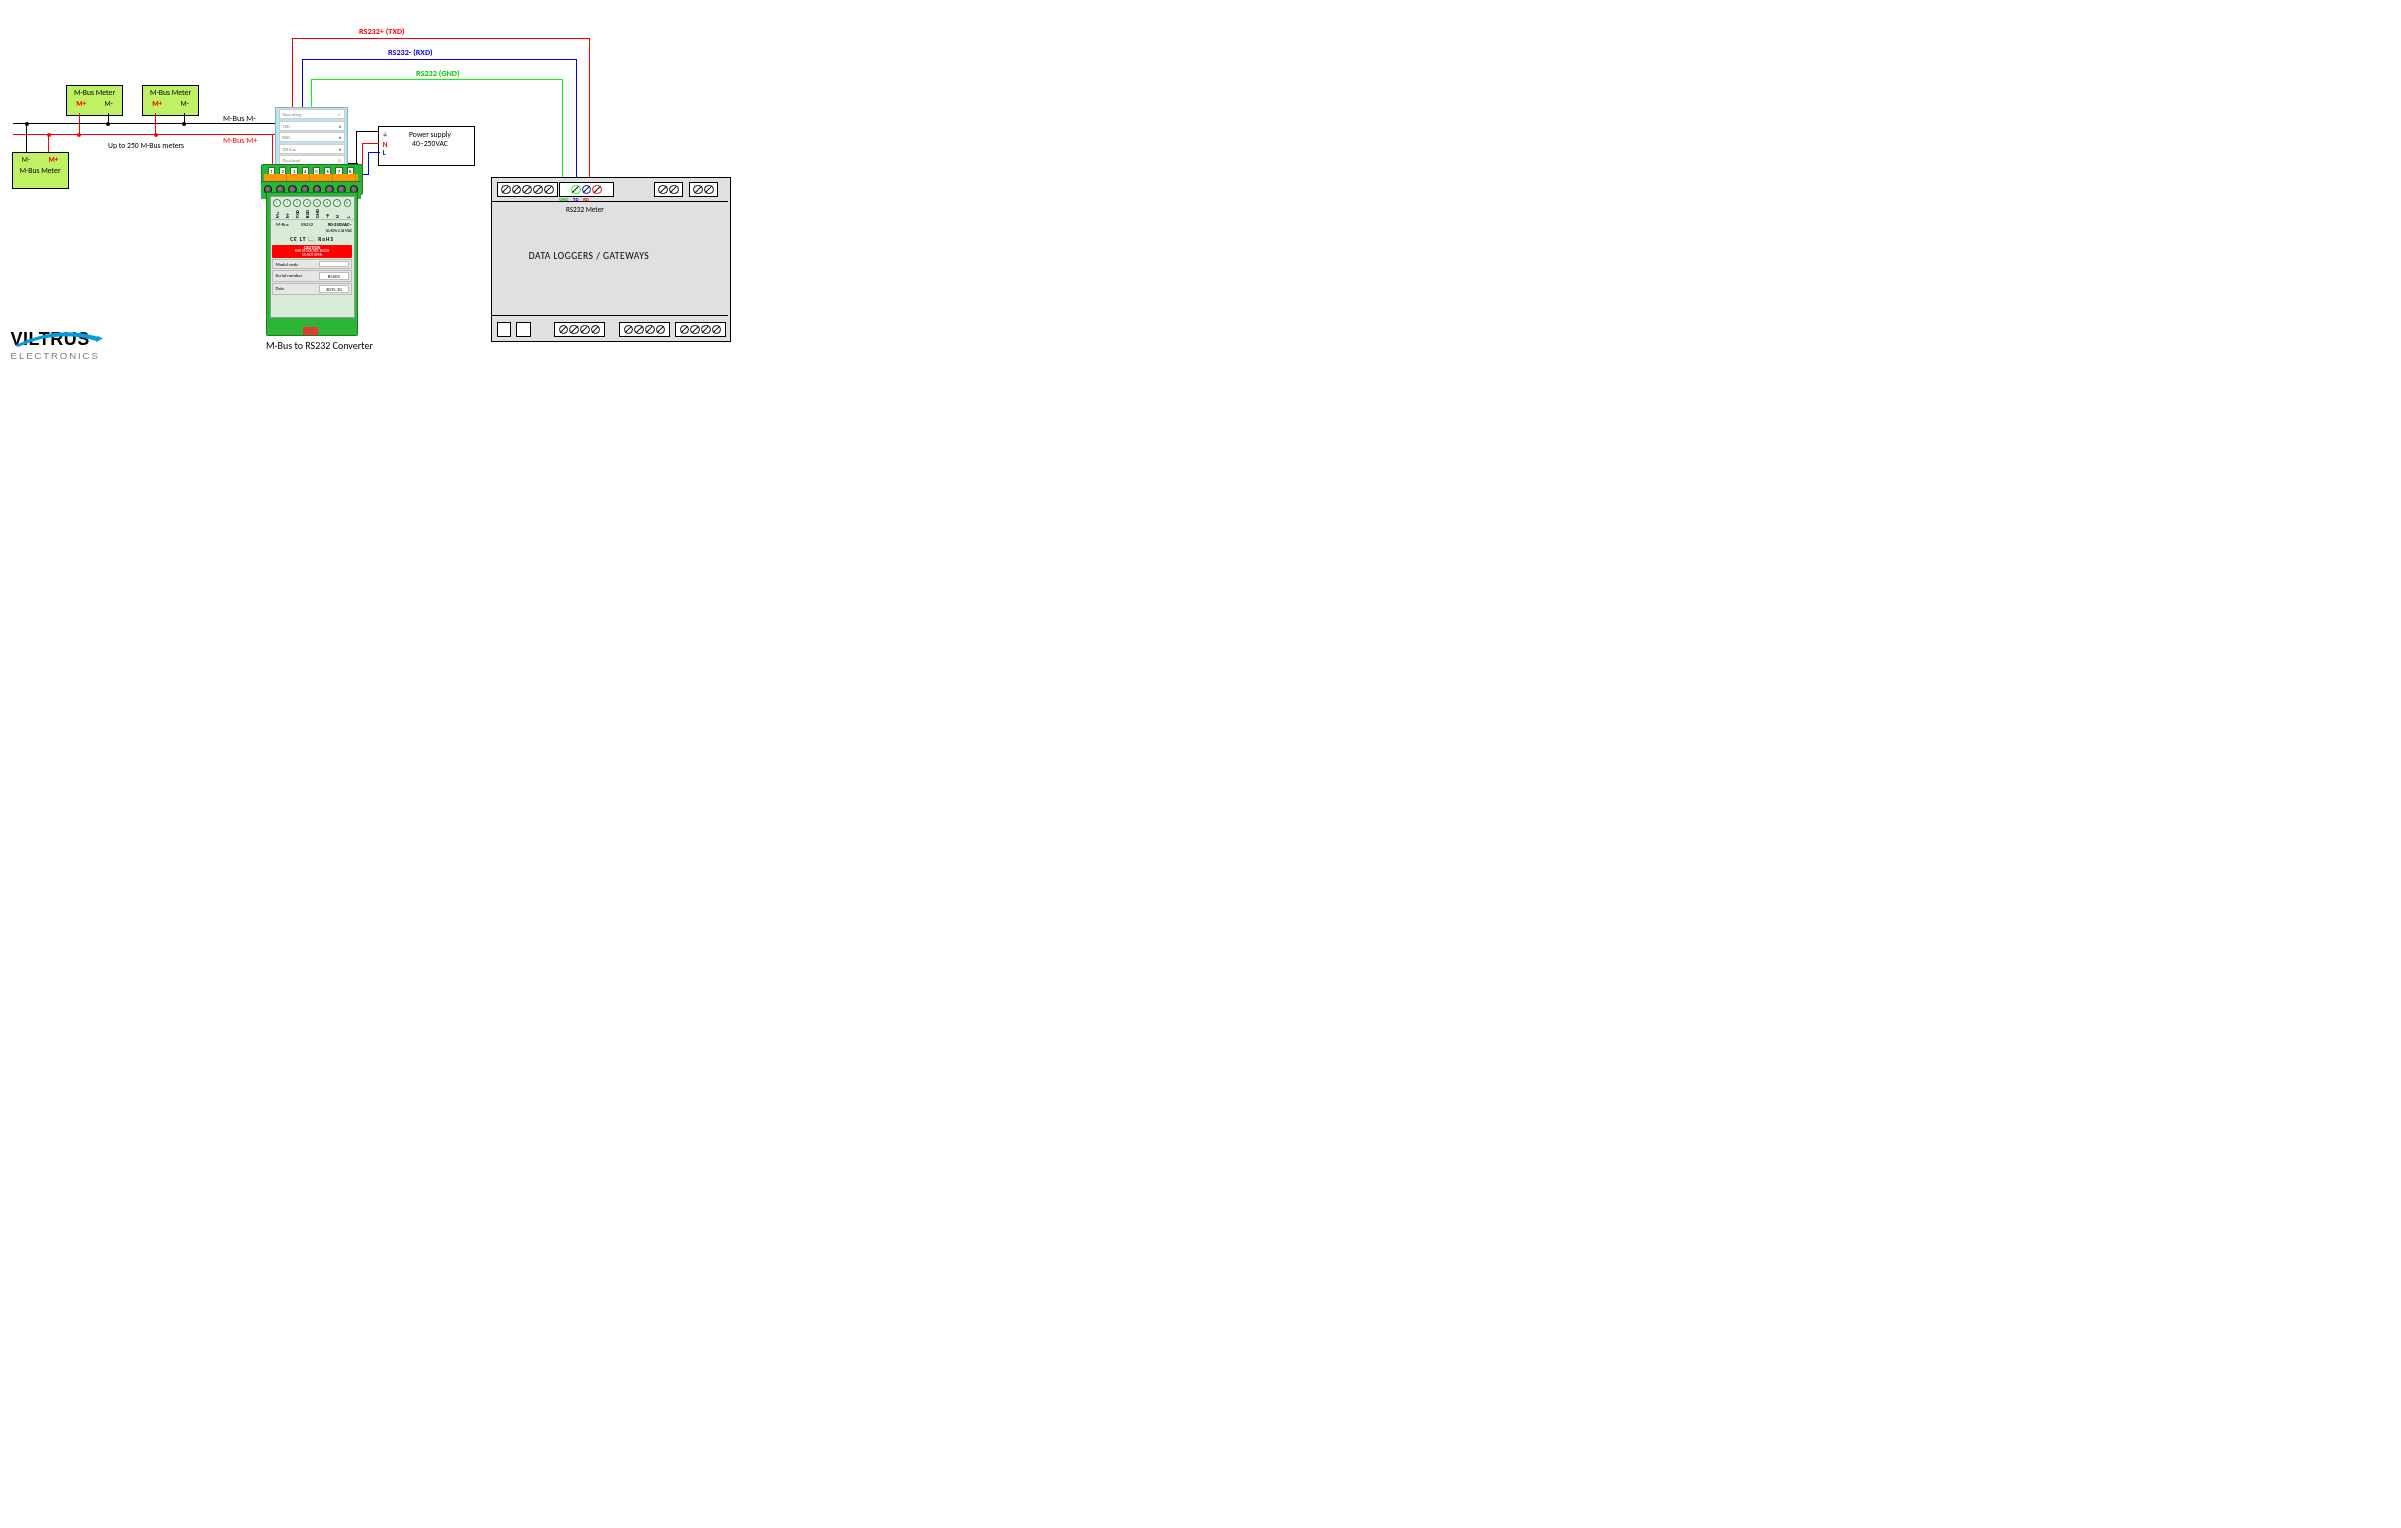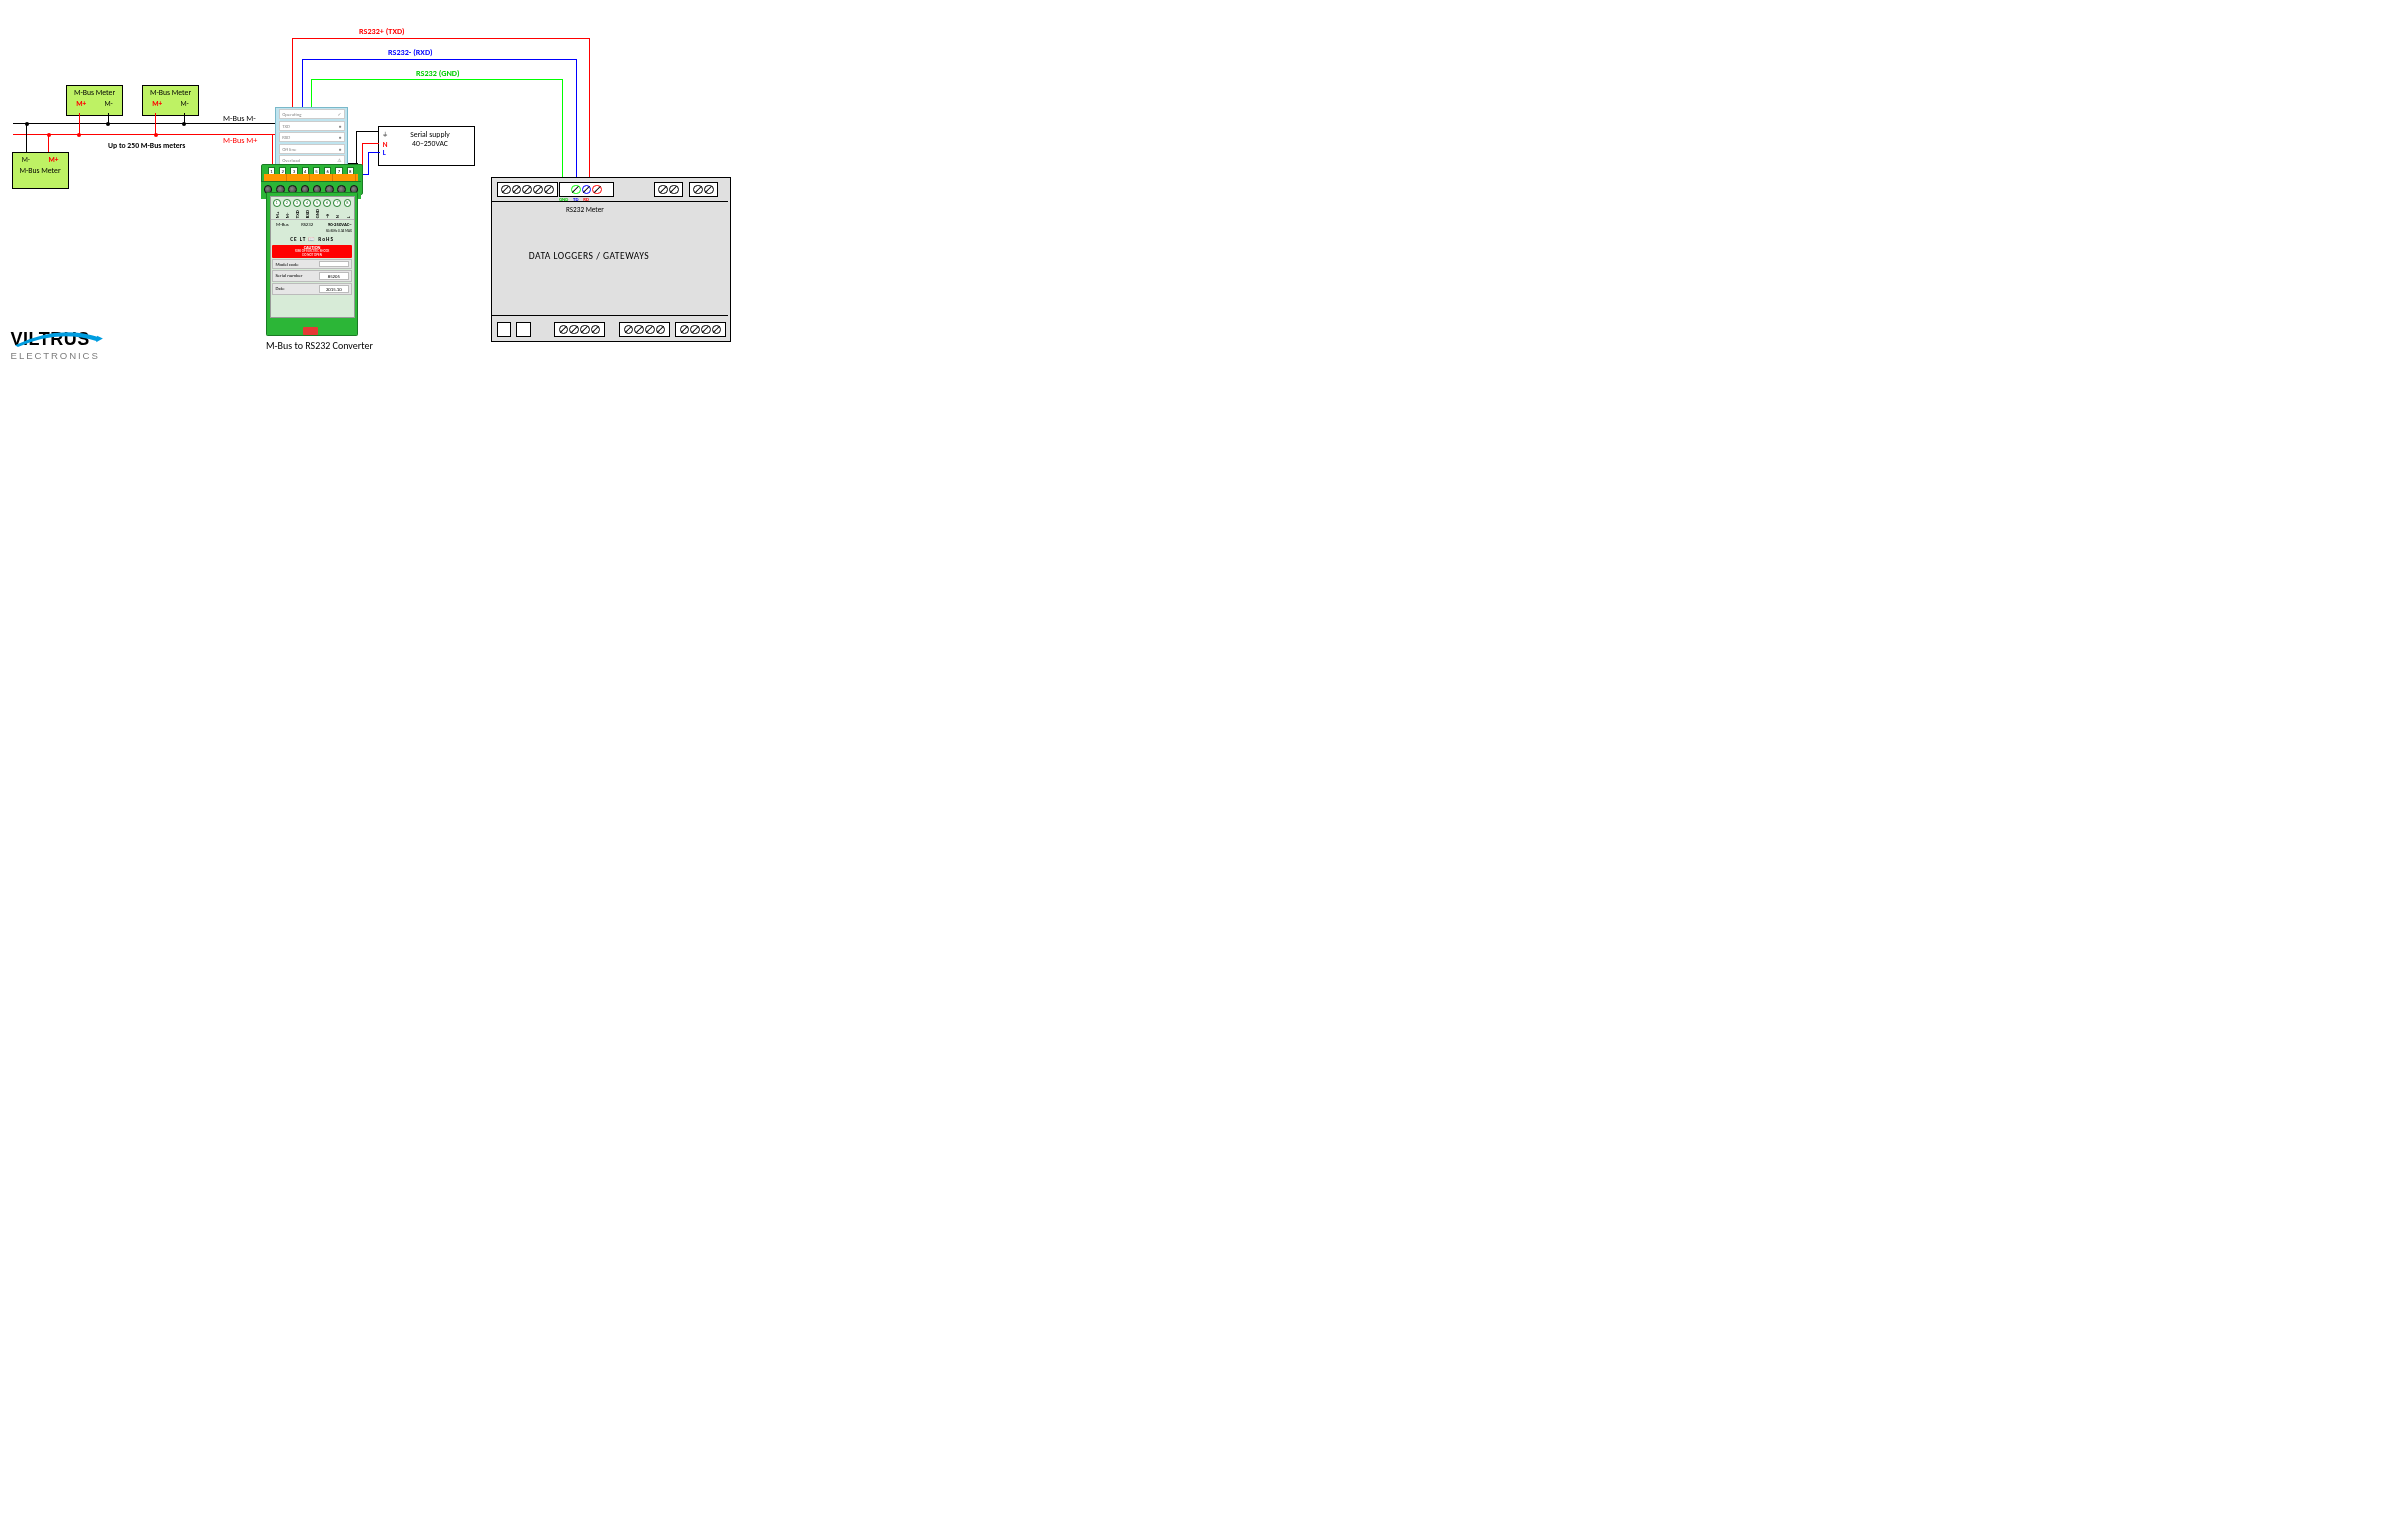--- a/index.html
+++ b/index.html
@@ -133,29 +133,29 @@
   <div class="dot black" style="left:27px; top:124px;"></div>
   <div class="dot red" style="left:49px; top:135px;"></div>
   <div class="abs mbus-box" style="left:11.5px; top:152px; width:55px; height:35px;">
     <div style="display:flex; justify-content:space-around; padding-top:1.9px;">
       <span class="mbus-term">M-</span>
       <span class="mbus-term red-txt">M+</span>
     </div>
     <div class="mbus-title">M-Bus Meter</div>
   </div>
 
-  <div class="label" style="left:108px; top:141px; font-size:7.7px;font-weight:bold;">Up to 250 M-Bus meters</div>
+  <div class="label" style="left:108px; top:141px; font-size:7.7px;">Up to 250 M-Bus meters</div>
 
   <div class="abs powersupply" style="left:378px; top:126px; width:79px; height:32px;">
     <span class="ps-earth">⏚</span>
     <div style="position:absolute; left:3.8px; top:14.4px; line-height:1.1;">
       <div class="red-txt" style="font-size:7.2px;">N</div>
       <div class="blue-txt" style="font-size:7.2px;">L</div>
     </div>
-    <div style="text-align:center;">Serial supply</div>
+    <div style="text-align:center;">Power supply</div>
     <div style="text-align:center;">40–250VAC</div>
   </div>
 
   <div class="wire h wire-black" style="left:356px; top:131px; width:23px; height:1px;"></div>
   <div class="wire v wire-black" style="left:356px; top:131px; width:1px; height:34px;"></div>
   <div class="wire h wire-black" style="left:321px; top:163px; width:37px; height:1px;"></div>
   <div class="wire v wire-black" style="left:321px; top:163px; width:1px; height:24px;"></div>
 
   <div class="wire h wire-red" style="left:362px; top:143px; width:17.3px; height:1px;"></div>
   <div class="wire v wire-red" style="left:362px; top:143px; width:1px; height:27px;"></div>

